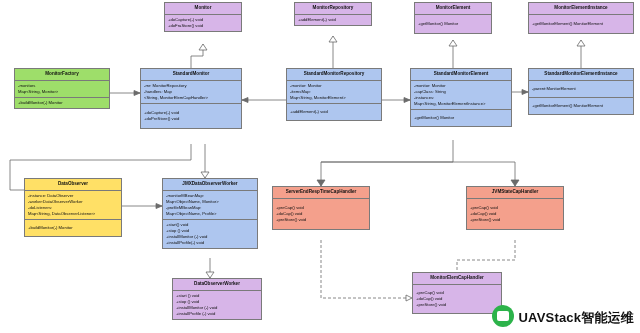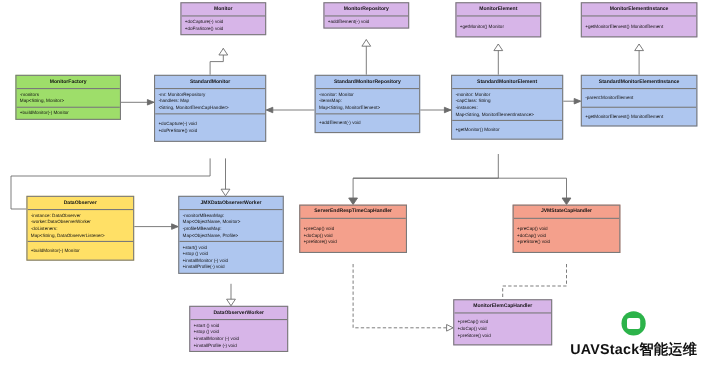--- a/index.html
+++ b/index.html
@@ -9,21 +9,21 @@
   .node .title{text-align:center;font-weight:bold;padding:2px 1px 2px 1px;font-size:4.6px;}
   .node .sep{border-top:1px solid #7a7a7a;}
   .node .body{padding:2px 2px 2px 3px;}
   .node .body div{white-space:nowrap;overflow:hidden;text-overflow:clip;}
   .purple{background:#d7b5e8;}
   .green{background:#9ede6a;}
   .blue{background:#aec6ef;}
   .yellow{background:#ffe066;}
   .salmon{background:#f4a08c;}
   svg.lines{position:absolute;left:0;top:0;width:640px;height:333px;pointer-events:none;}
-  .wm{position:absolute;right:6px;bottom:6px;display:flex;align-items:center;gap:4px;flex-direction:column;}
+  .wm{position:absolute;right:6px;bottom:6px;display:flex;align-items:flex-end;gap:4px;}
   .wm-logo{width:22px;height:22px;border-radius:50%;background:#2cb34a;position:relative;flex:none;}
   .wm-logo:after{content:"";position:absolute;left:5px;top:6px;width:12px;height:10px;border-radius:2px;background:#fff;}
   .wm-text{font-size:13px;color:#111;font-weight:bold;letter-spacing:.2px;}
 </style>
 </head>
 <body>
 
 <div id="canvas">
 
   <svg class="lines" viewBox="0 0 640 333">

